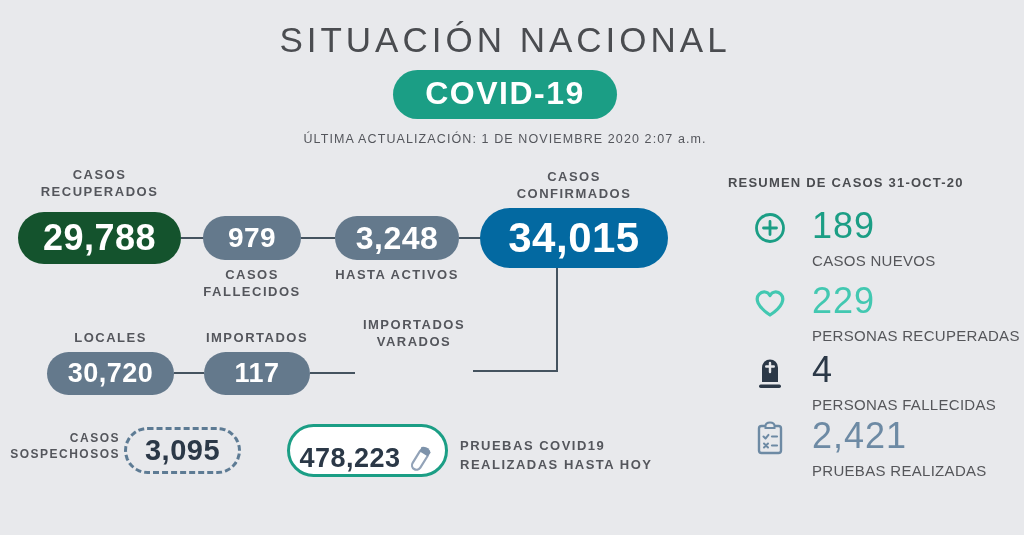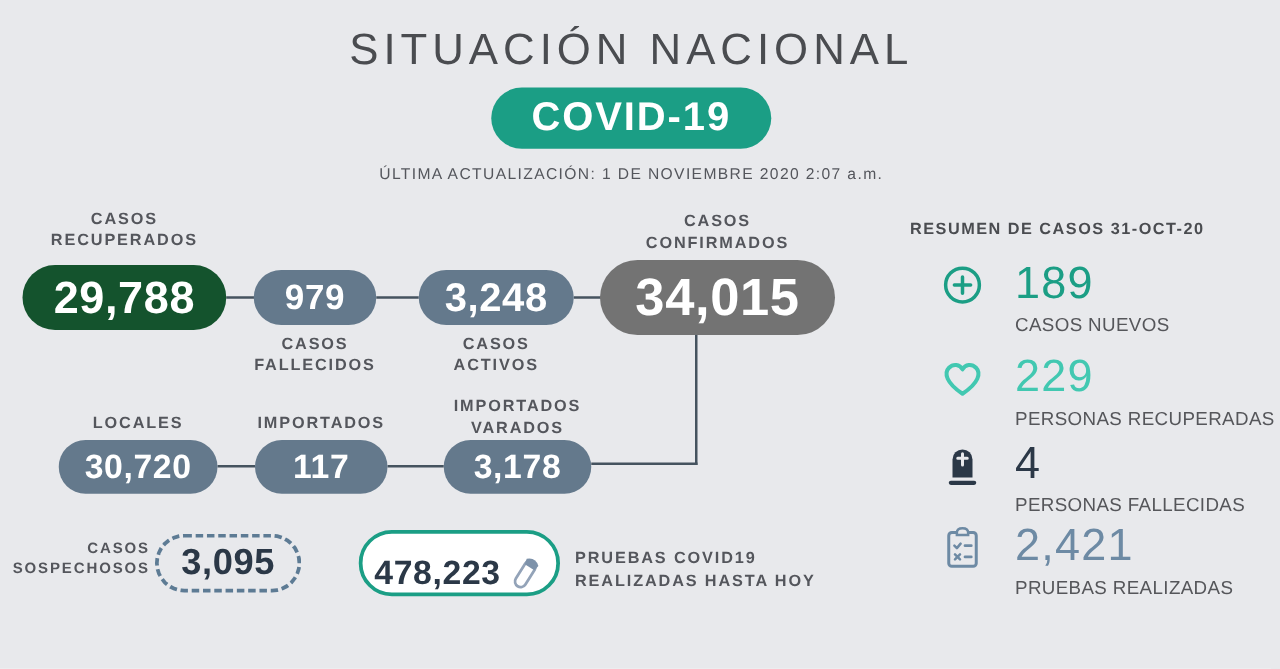--- a/index.html
+++ b/index.html
@@ -22,21 +22,21 @@
   }
   .updated-line{
     margin-top:13px;font-size:12.5px;font-weight:500;letter-spacing:1.1px;color:#54565c;
   }
   
   .pill{
     position:absolute;display:flex;align-items:center;justify-content:center;
     border-radius:999px;color:#fff;font-weight:800;letter-spacing:0.5px;
   }
   .pill.teal{background:#14532d;}
-  .pill.green{background:#737373;}
+  .pill.green{background:#0369a1;}
   .pill.slate{background:#64798c;}
   .nodelabel{
     position:absolute;font-size:13px;font-weight:800;letter-spacing:1.5px;
     color:#54565c;text-align:center;line-height:1.3;
   }
   .conn{position:absolute;background:#45535f;}
   .pill-suspected{
     position:absolute;left:124px;top:427px;width:117px;height:47px;
     border:3px dashed #5d7b94;border-radius:999px;box-sizing:border-box;
     display:flex;align-items:center;justify-content:center;
@@ -81,34 +81,33 @@
   <div class="conn" style="left:301px;top:237px;width:34px;height:2px;"></div>
   <div class="conn" style="left:459px;top:237px;width:22px;height:2px;"></div>
   <div class="conn" style="left:556px;top:267px;width:2px;height:105px;"></div>
   <div class="conn" style="left:473px;top:370px;width:85px;height:2px;"></div>
   <div class="conn" style="left:174px;top:372px;width:30px;height:2px;"></div>
   <div class="conn" style="left:310px;top:372px;width:45px;height:2px;"></div>
 
   <div class="nodelabel" style="left:18px;top:167px;width:163px;">CASOS RECUPERADOS</div>
   <div class="nodelabel" style="left:499px;top:169px;width:150px;">CASOS CONFIRMADOS</div>
   <div class="nodelabel" style="left:193px;top:267px;width:118px;">CASOS FALLECIDOS</div>
-  <div class="nodelabel" style="left:335px;top:267px;width:124px;">CASOS ACTIVOS</div>
+  <div class="nodelabel" style="left:335px;top:267px;width:124px;">HASTA ACTIVOS</div>
 
   <div class="pill teal" style="left:18px;top:212px;width:163px;height:52px;font-size:36px;">29,788</div>
   <div class="pill slate" style="left:203px;top:216px;width:98px;height:44px;font-size:28px;">979</div>
   <div class="pill slate" style="left:335px;top:216px;width:124px;height:44px;font-size:32px;">3,248</div>
   <div class="pill green" style="left:480px;top:208px;width:188px;height:60px;font-size:42px;">34,015</div>
 
   <div class="nodelabel" style="left:47px;top:330px;width:127px;">LOCALES</div>
   <div class="nodelabel" style="left:200px;top:330px;width:114px;">IMPORTADOS</div>
   <div class="nodelabel" style="left:345px;top:317px;width:138px;">IMPORTADOS VARADOS</div>
 
   <div class="pill slate" style="left:47px;top:352px;width:127px;height:43px;font-size:27px;">30,720</div>
   <div class="pill slate" style="left:204px;top:352px;width:106px;height:43px;font-size:27px;">117</div>
-  <div class="pill slate" style="left:355px;top:352px;width:118px;height:43px;font-size:27px;">3,178</div>
 
   <div class="nodelabel" style="left:10px;top:431px;width:110px;text-align:right;font-size:12px;">CASOS SOSPECHOSOS</div>
   <div class="pill-suspected">3,095</div>
 
   <div class="pill-tests">
     <span>478,223</span>
     <span style="display:flex;">
       <svg width="30" height="32" viewBox="0 0 30 32">
         <g transform="rotate(32 15 16)">
           <rect x="10.5" y="6" width="9" height="23" rx="4.5" fill="none" stroke="#93a3b8" stroke-width="2.2"></rect>

